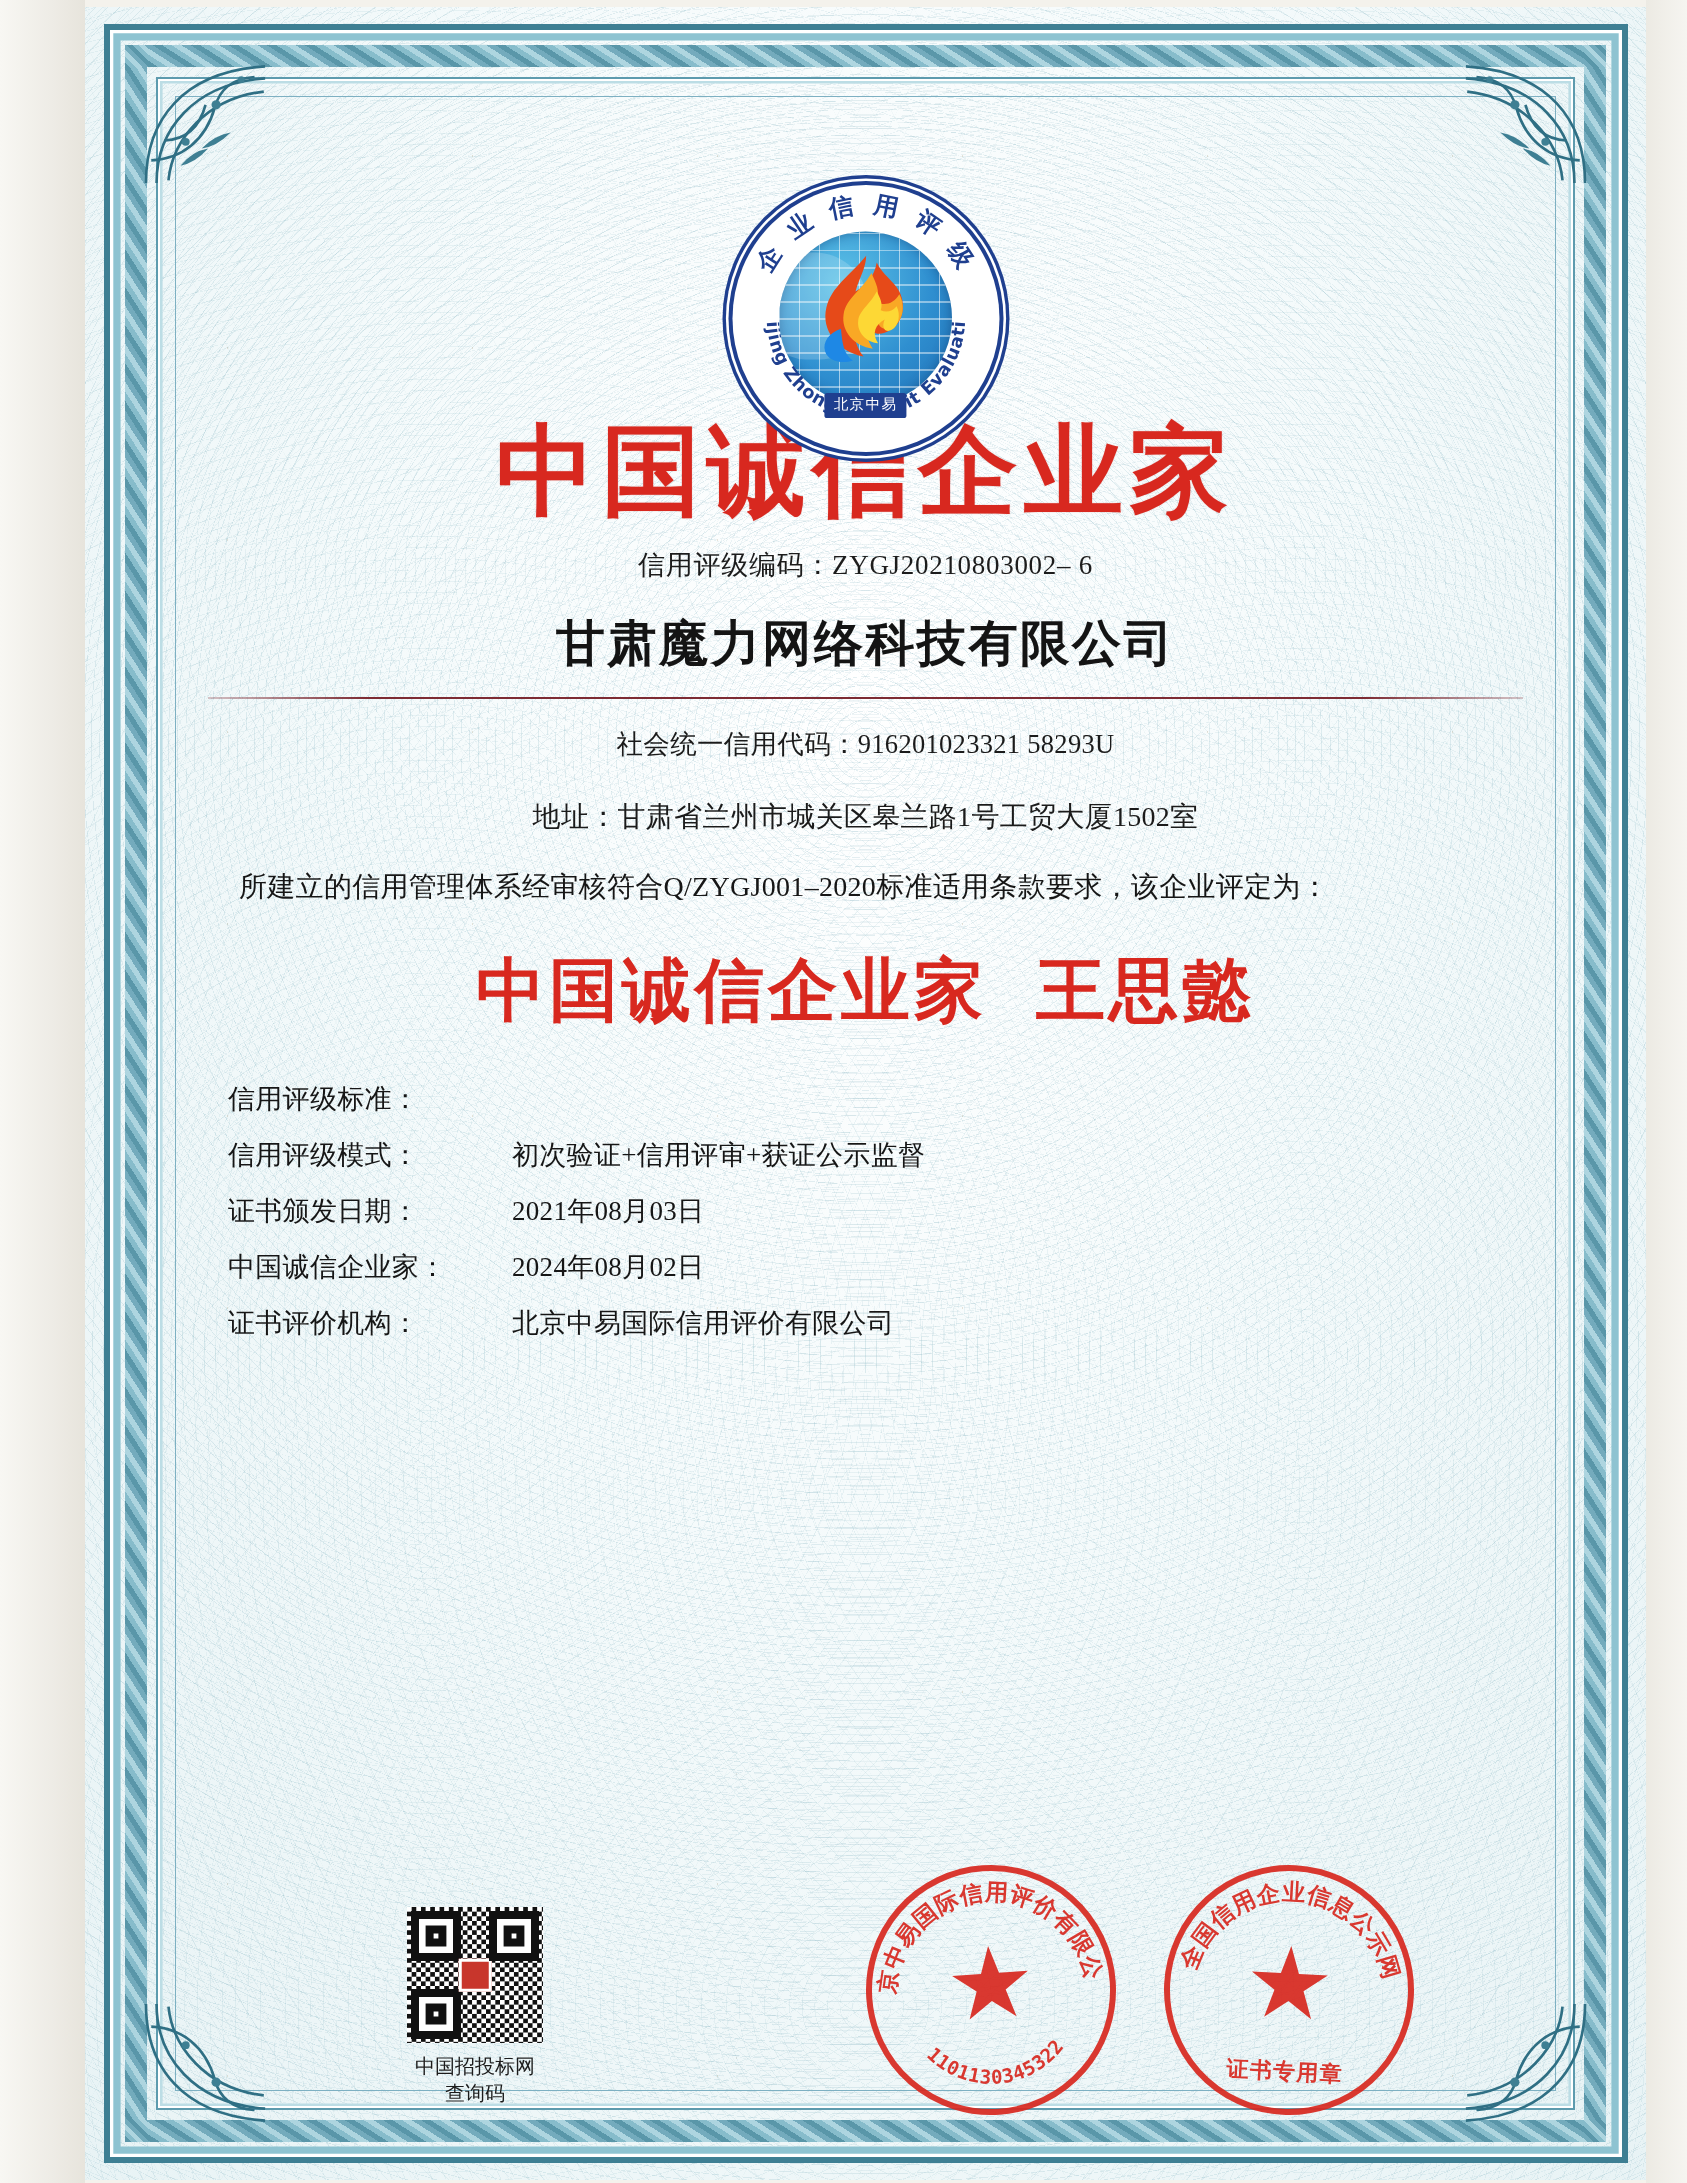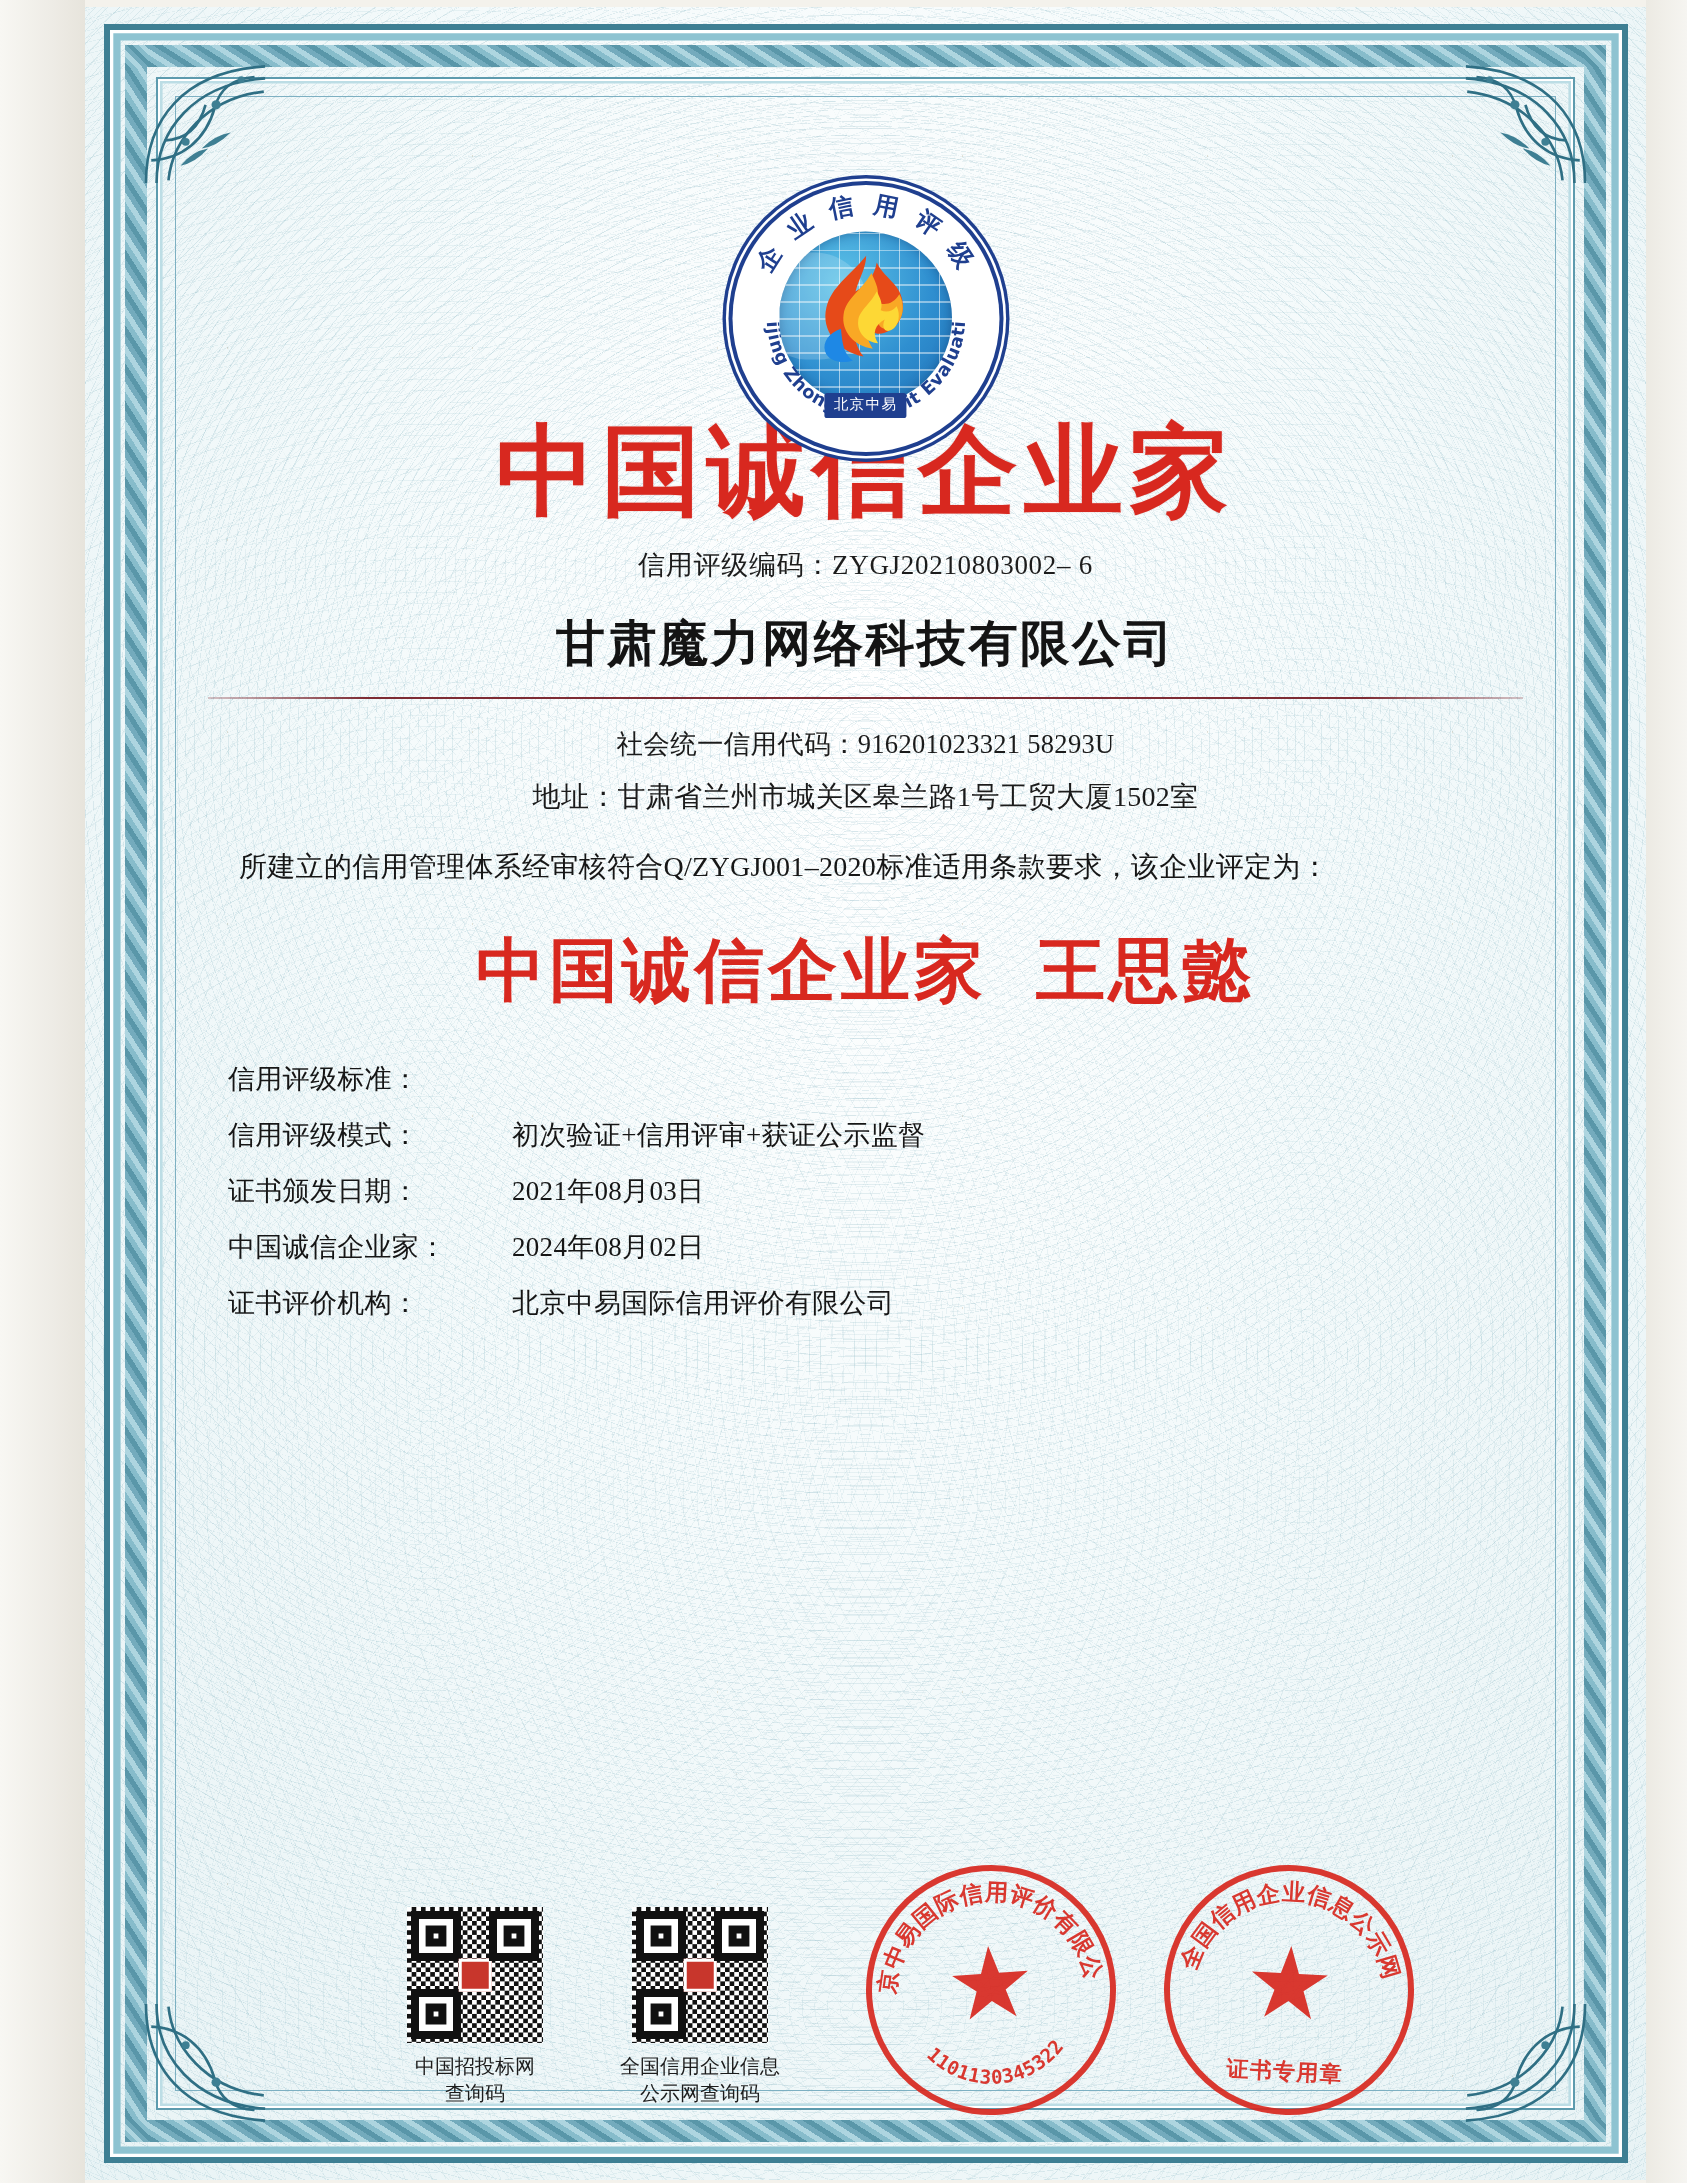--- a/index.html
+++ b/index.html
@@ -234,21 +234,21 @@
     text-align: center;
     font-size: 26.5px;
     color: #1b1b1b;
     margin-top: 26.5px;
     letter-spacing: 0.3px;
   }
   .addr {
     text-align: center;
     font-size: 28px;
     color: #1b1b1b;
-    margin-top: 16px;
+    margin-top: 36px;
     letter-spacing: 0.3px;
   }
   .statement {
     font-size: 28px;
     color: #161616;
     margin-top: 29px;
     line-height: 1.55;
     text-align: justify;
     text-indent: 44px;
     letter-spacing: 0.3px;
@@ -555,30 +555,20 @@
         <div class="qr">
           <div class="fp3"></div>
           <div class="mid"></div>
         </div>
         <div class="qr-cap">
           <span>中国招投标网</span><br>
           <span>查询码</span>
         </div>
       </div>
 
-      <div class="qr-block qr-2">
-        <div class="qr">
-          <div class="fp3"></div>
-          <div class="mid"></div>
-        </div>
-        <div class="qr-cap">
-          <span>全国信用企业信息</span><br>
-          <span>公示网查询码</span>
-        </div>
-      </div>
 
       <div class="seal seal-1">
         <div class="arc">
           <svg viewBox="0 0 360 360" width="238" height="238">
             <defs>
                 <path id="sealArc1" d="M 34,190 A 146,146 0 0 1 326,190"></path>
               </defs>
             <text letter-spacing="4">
               <textPath href="#sealArc1" startOffset="50%" text-anchor="middle">北京中易国际信用评价有限公司</textPath>
             </text>

